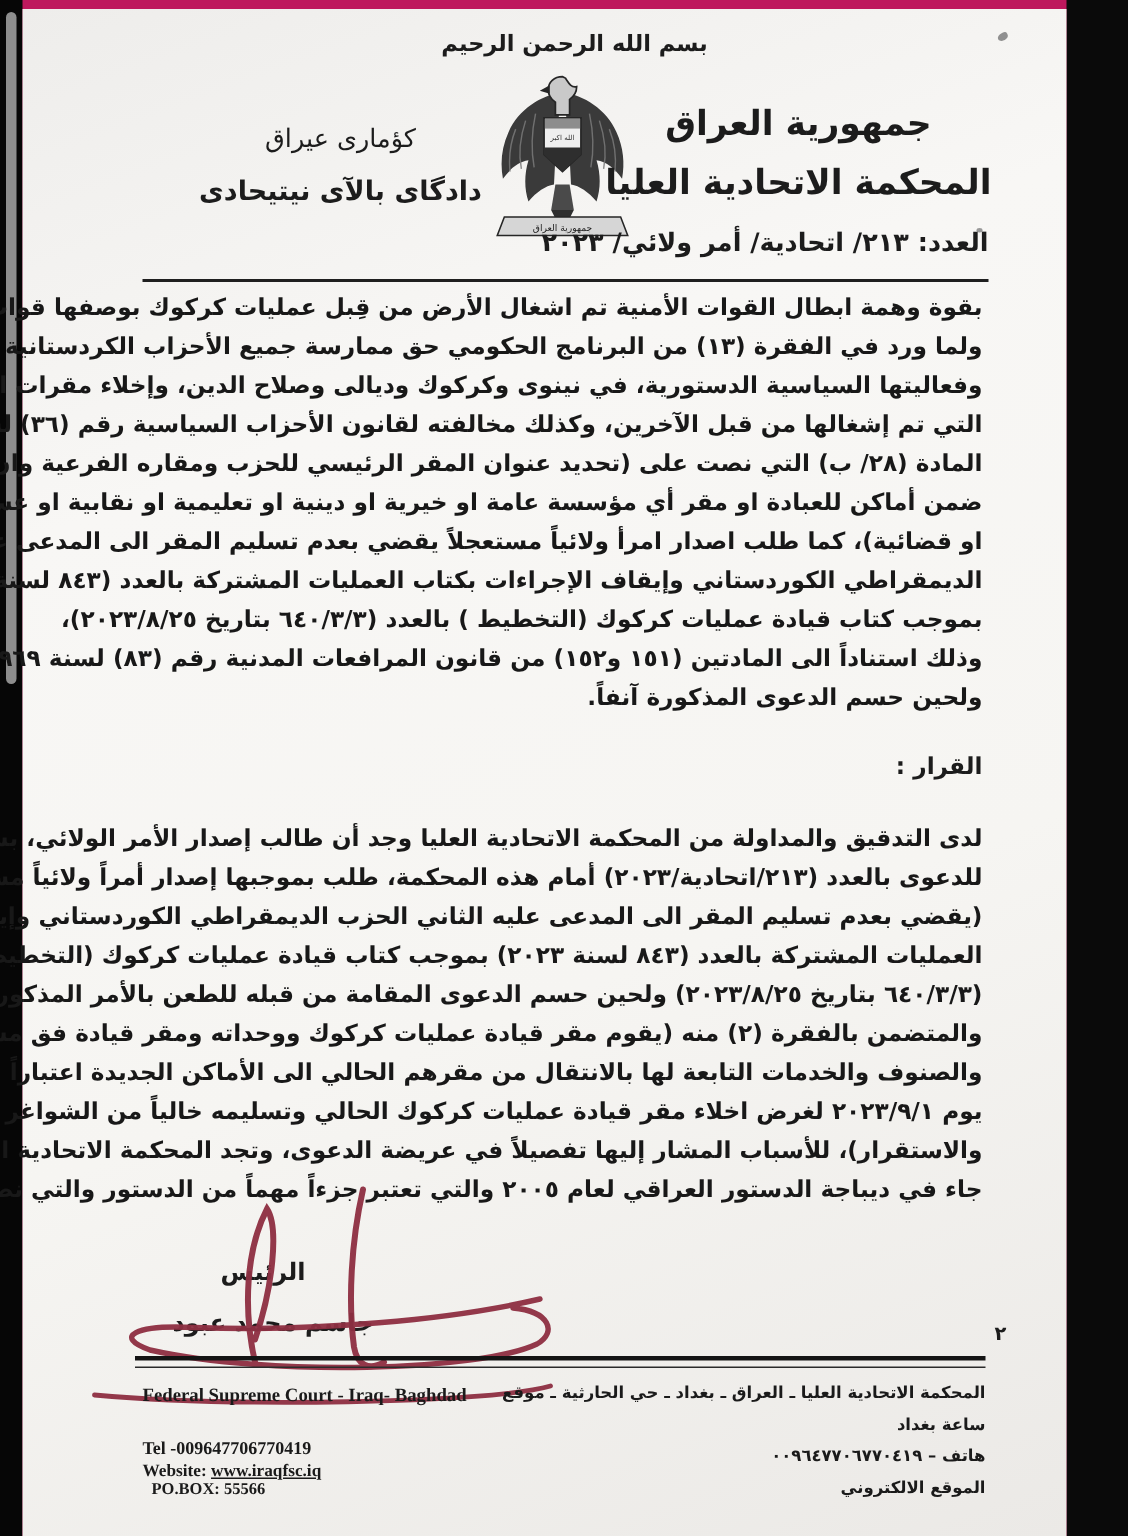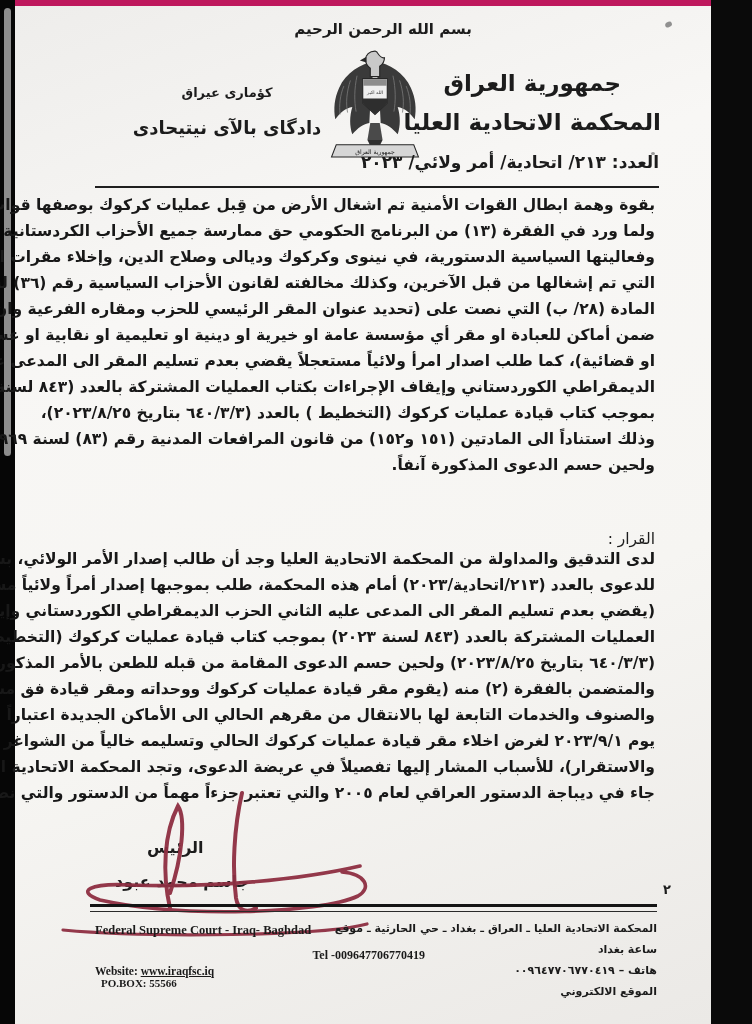--- a/index.html
+++ b/index.html
@@ -16,44 +16,44 @@
   .speck{position:absolute;left:650px;top:16px;width:7px;height:5px;background:#777;
     border-radius:60% 40% 50% 50%;transform:rotate(-25deg);opacity:.8;}
   .speck2{position:absolute;left:636px;top:146px;width:4px;height:3px;background:#999;border-radius:50%;}
   
   .bismillah{position:absolute;left:0;right:0;top:14px;text-align:center;padding-left:40px;
     font-size:15px;font-weight:bold;direction:rtl;}
   .hdr-right{position:absolute;right:50px;top:58px;text-align:center;direction:rtl;}
   .hdr-right .l1{font-size:23px;font-weight:bold;letter-spacing:0;line-height:38px;}
   .hdr-right .l2{font-size:23px;font-weight:bold;line-height:40px;}
   .hdr-left{position:absolute;left:62px;top:72px;width:300px;text-align:center;direction:rtl;}
-  .hdr-left .l1{font-size:13px;font-weight:bold;line-height:30px;}
+  .hdr-left .l1{font-size:17px;font-weight:normal;line-height:30px;}
   .hdr-left .l2{font-size:18px;font-weight:bold;line-height:40px;}
   .emblem{position:absolute;left:308px;top:38px;width:104px;height:122px;}
   .case-no{position:absolute;right:52px;top:146px;font-size:17px;font-weight:bold;direction:rtl;}
   .hdr-rule{position:absolute;left:80px;top:180px;width:564px;height:2px;background:#1f1f1f;}
   
   .para{position:absolute;left:78px;width:562px;direction:rtl;font-size:15.5px;font-weight:bold;color:#181818;}
   .para .ln{line-height:26px;height:26px;white-space:nowrap;text-align:justify;text-align-last:justify;overflow:visible;}
   .para .ln.endline{text-align:right;text-align-last:right;}
   #para1{top:186px;}
   #para2{top:540px;}
-  .decision-head{position:absolute;right:56px;top:524px;font-size:15.5px;font-weight:normal;direction:rtl;}
+  .decision-head{position:absolute;right:56px;top:496px;font-size:15.5px;font-weight:bold;direction:rtl;}
   
   .sig-title{position:absolute;left:132px;top:832px;font-size:16px;font-weight:bold;direction:rtl;}
   .sig-name{position:absolute;left:100px;top:866px;font-size:16px;font-weight:bold;direction:rtl;}
   .sig-svg{position:absolute;left:40px;top:780px;width:330px;height:158px;pointer-events:none;opacity:.95;}
   .page-num{position:absolute;left:648px;top:876px;font-size:13px;font-weight:bold;}
   
   .ftr-rule{position:absolute;left:75px;top:898px;width:567px;height:4px;
     border-top:3px solid #141414;border-bottom:1px solid #2a2a2a;}
   .ftr-en{position:absolute;left:80px;top:916px;width:330px;direction:ltr;
     font-family:"Liberation Serif","DejaVu Serif",serif;font-weight:bold;color:#1a1a1a;}
   .ftr-en .r1{font-size:12.5px;line-height:16px;}
-  .ftr-en .r2{font-size:12px;margin-top:10px;text-align:right;}
+  .ftr-en .r2{font-size:12px;margin-top:20px;}
   .ftr-en .r3{font-size:11.5px;margin-top:12px;}
   .ftr-en .r4{font-size:11.5px;margin-top:2px;}
   .ftr-en .r5{font-size:11px;padding-left:6px;}
   .ftr-en .u{text-decoration:underline;}
   .ftr-ar{position:absolute;right:54px;top:912px;width:330px;direction:rtl;text-align:right;
     font-size:11px;font-weight:bold;color:#1a1a1a;}
   .ftr-ar div{line-height:21px;}
   .ftr-ar .gap{margin-top:3px;}
 </style>
 </head>

